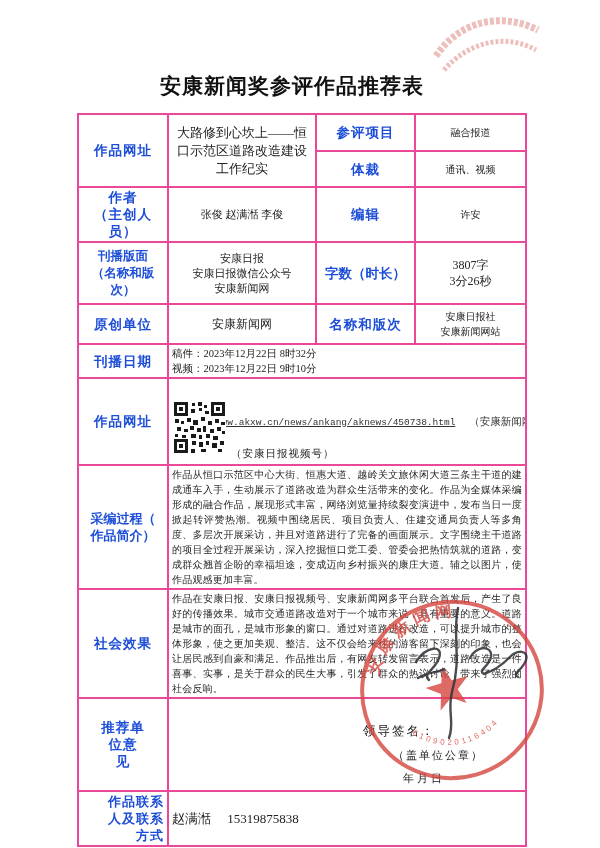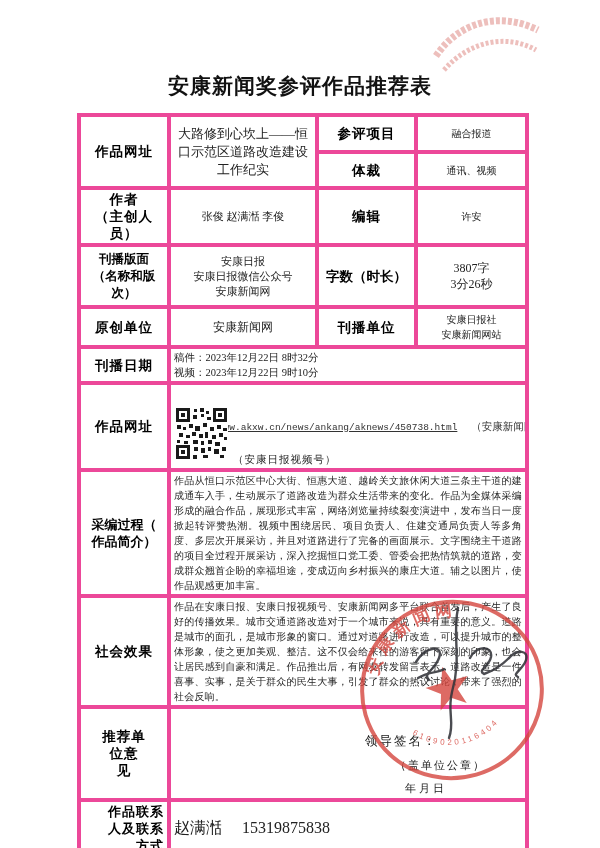--- a/index.html
+++ b/index.html
@@ -2,35 +2,35 @@
 <html><head>
 <meta charset="utf-8">
 <style>
   html,body{margin:0;padding:0;}
   body{
     width:600px;height:848px;position:relative;overflow:hidden;
     background:#ffffff;color:#1c1c1c;
     font-family:"Liberation Serif","DejaVu Serif",serif;
   }
   .page-title{
-    position:absolute;top:72px;left:8px;width:584px;text-align:center;
+    position:absolute;top:72px;left:0;width:584px;text-align:center;
     font-size:21px;font-weight:bold;letter-spacing:1px;color:#111;
   }
   table.form{
     position:absolute;left:77px;top:113px;width:448px;
     border-collapse:collapse;table-layout:fixed;
   }
   table.form td{
-    border:4px solid #ec4899;padding:1px 3px;vertical-align:middle;
+    border:2px solid #ec4899;padding:1px 3px;vertical-align:middle;
     overflow:hidden;
   }
   .lbl{
     font-family:"Liberation Sans","DejaVu Sans",sans-serif;
     font-weight:bold;font-size:13.5px;text-align:center;
-    letter-spacing:1px;color:#000000;line-height:17px;
+    letter-spacing:1px;color:#1d4ed8;line-height:17px;
   }
   .lbl-left{text-align:right;padding-left:6px;}
   .val{font-size:12px;text-align:center;line-height:16px;color:#222;}
   .val-title{font-size:13px;line-height:18px;}
   .val-sm{font-size:10px;line-height:15px;}
   .val-md{font-size:11px;line-height:15px;}
   .cell-left{text-align:left;margin-top:32px;}
   .dates{font-size:10.5px;line-height:15px;padding-left:5px;color:#222;}
   .urlrow{font-size:10px;white-space:nowrap;padding-left:4px;color:#333;}
   .urlrow a{color:#333;text-decoration:underline;font-family:"Liberation Mono","DejaVu Sans Mono",monospace;font-size:9.5px;}
@@ -40,21 +40,21 @@
     vertical-align:top;padding:3px 6px 2px 6px;color:#262626;
     letter-spacing:.2px;
   }
   .urlcell{vertical-align:top;padding-top:3px;position:relative;}
   .qr-wrap{position:absolute;left:4px;top:22px;}
   .qr-caption{position:absolute;left:62px;top:68px;font-size:10.5px;letter-spacing:1px;color:#222;}
   .sig-cell{position:relative;}
   .sig-label{position:absolute;left:194px;top:24px;font-size:12.5px;letter-spacing:2px;color:#1a1a1a;}
   .seal-note{position:absolute;left:224px;top:49px;font-size:11px;letter-spacing:2px;color:#1a1a1a;}
   .date-note{position:absolute;left:234px;top:72px;font-size:11px;letter-spacing:3px;color:#1a1a1a;}
-  .contact-cell{vertical-align:top;padding:3px 0 0 6px;font-size:16px;color:#222;}
+  .contact-cell{vertical-align:top;padding:3px 0 0 6px;font-size:13px;color:#222;}
   .overlay{position:absolute;pointer-events:none;}
 </style>
 </head>
 <body>
 
 <div class="page-title">安康新闻奖参评作品推荐表</div>
 
 <svg class="overlay" style="left:428px;top:4px;" width="118" height="68" viewBox="0 0 118 68">
   <g opacity="0.55" fill="none" stroke="#e08b86">
     <path d="M 8 52 C 32 16, 74 8, 110 26" stroke-width="7" stroke-dasharray="4 2"></path>
@@ -105,21 +105,21 @@
     <td class="lbl" style="letter-spacing:0;"><span>字数（时长）</span></td>
     <td class="val">
       <div>3807字</div>
       <div>3分26秒</div>
     </td>
   </tr>
 
   <tr style="height:40px">
     <td class="lbl"><span>原创单位</span></td>
     <td class="val"><span>安康新闻网</span></td>
-    <td class="lbl"><span>刊播单位</span></td>
+    <td class="lbl"><span>名称和版次</span></td>
     <td class="val val-sm">
       <div>安康日报社</div>
       <div>安康新闻网站</div>
     </td>
   </tr>
 
   <tr style="height:15px">
     <td class="lbl"><span>刊播日期</span></td>
     <td colspan="3" class="dates cell-left">
       <div>稿件：2023年12月22日  8时32分</div>

